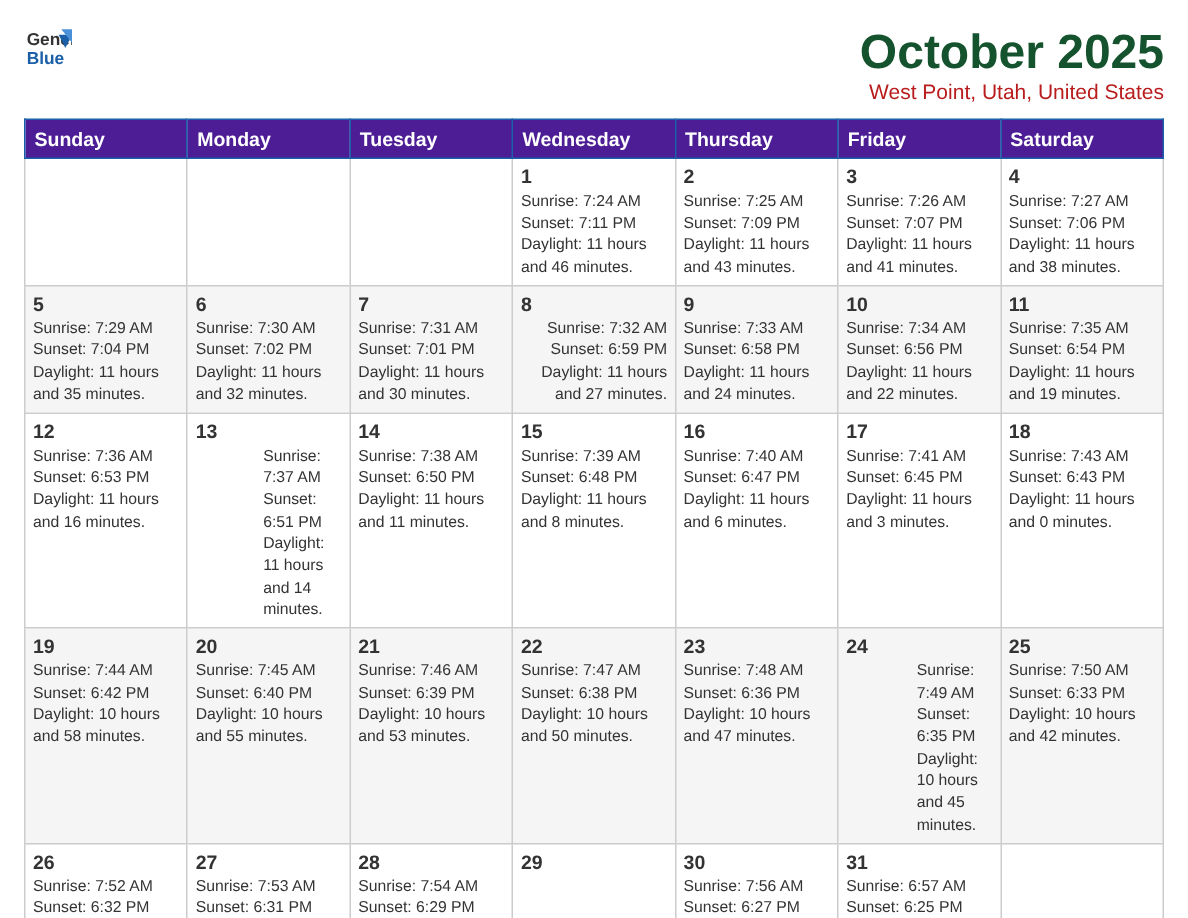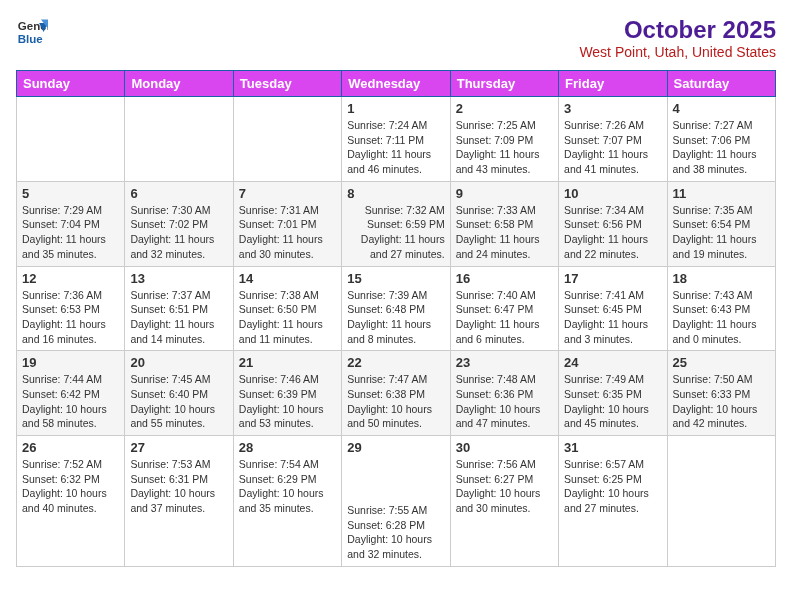--- a/index.html
+++ b/index.html
@@ -22,35 +22,35 @@
       gap: 6px;
     }
     .logo-icon {
       width: 32px;
       height: 32px;
     }
     .title-block {
       text-align: right;
     }
     .month-title {
-      font-size: 24px;
+      font-size: 32px;
       font-weight: bold;
-      color: #4c1d95;
+      color: #14532d;
     }
     .location {
       font-size: 14px;
       color: #b91c1c;
     }
     .calendar {
       width: 100%;
       border-collapse: collapse;
       border: 1px solid #ccc;
     }
     .calendar th {
-      background: #d946ef;
+      background: #4c1d95;
       color: #fff;
       text-align: left;
       padding: 5px 6px;
       font-size: 13px;
       border: 1px solid #1a5fa8;
       margin-top: 48px;
     }
     .calendar td {
       vertical-align: top;
       padding: 4px 5px;
@@ -198,21 +198,21 @@
       <tr>
         <td>
           <div class="day-number">12</div>
           <div class="day-info" style="white-space: pre-line;">Sunrise: 7:36 AM
 Sunset: 6:53 PM
 Daylight: 11 hours
 and 16 minutes.</div>
         </td>
         <td>
           <div class="day-number">13</div>
-          <div class="day-info" style="white-space: pre-line;">Sunrise: 7:37 AM
+          <div class="day-info" style="white-space: pre-line; margin-left: 45px;">Sunrise: 7:37 AM
 Sunset: 6:51 PM
 Daylight: 11 hours
 and 14 minutes.</div>
         </td>
         <td>
           <div class="day-number">14</div>
           <div class="day-info" style="white-space: pre-line;">Sunrise: 7:38 AM
 Sunset: 6:50 PM
 Daylight: 11 hours
 and 11 minutes.</div>
@@ -277,21 +277,21 @@
         </td>
         <td>
           <div class="day-number">23</div>
           <div class="day-info" style="white-space: pre-line;">Sunrise: 7:48 AM
 Sunset: 6:36 PM
 Daylight: 10 hours
 and 47 minutes.</div>
         </td>
         <td>
           <div class="day-number">24</div>
-          <div class="day-info" style="white-space: pre-line;">Sunrise: 7:49 AM
+          <div class="day-info" style="white-space: pre-line; margin-left: 47px;">Sunrise: 7:49 AM
 Sunset: 6:35 PM
 Daylight: 10 hours
 and 45 minutes.</div>
         </td>
         <td>
           <div class="day-number">25</div>
           <div class="day-info" style="white-space: pre-line;">Sunrise: 7:50 AM
 Sunset: 6:33 PM
 Daylight: 10 hours
 and 42 minutes.</div>

